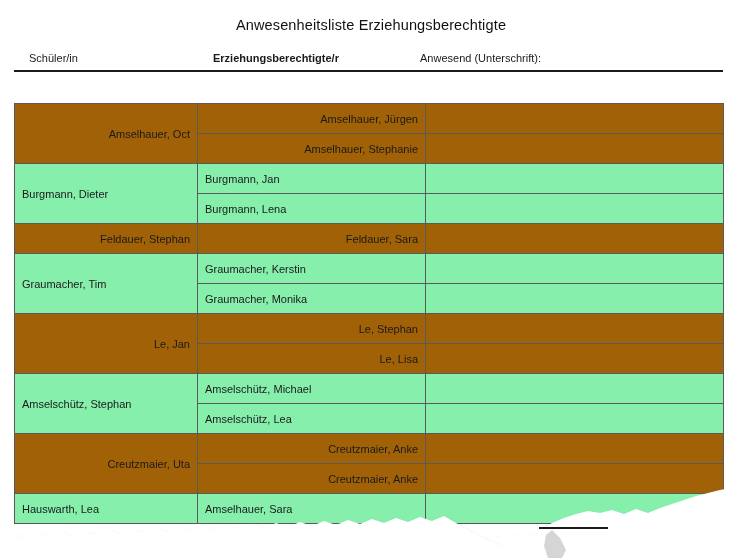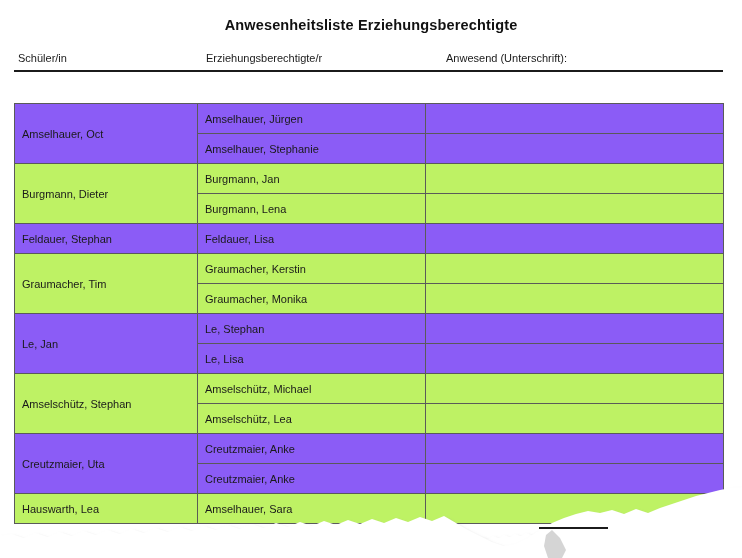--- a/index.html
+++ b/index.html
@@ -27,44 +27,44 @@
   }
 
   
   .doc-title {
     position: absolute;
     left: 0;
     top: 17px;
     width: 742px;
     text-align: center;
     font-size: 14.5px;
-    font-weight: bold;
+    font-weight: normal;
     letter-spacing: 0.15px;
     color: #111111;
   }
 
   
   .col-headers {
     position: absolute;
     left: 14px;
     top: 52px;
     width: 709px;
     height: 18px;
     border-bottom: 2px solid #1b1b1b;
   }
   .col-headers .ch {
     position: absolute;
     top: 0;
     font-size: 11px;
     color: #1a1a1a;
     white-space: nowrap;
   }
-  .ch-1 { left: 4px; }
-  .ch-2 { left: 192px; }
-  .ch-3 { left: 432px; }
+  .ch-1 { left: 15px; }
+  .ch-2 { left: 199px; font-weight: bold; }
+  .ch-3 { left: 406px; }
 
   
   .class-label {
     position: absolute;
     left: 14px;
     top: 85px;
     font-size: 11.5px;
     font-weight: bold;
     color: #111111;
     white-space: nowrap;
@@ -88,22 +88,22 @@
   #roster td {
     height: 30px;
     box-sizing: border-box;
     padding: 0 7px;
     vertical-align: middle;
     border: 1px solid #5a5a5a;
     color: #1a1a1a;
     white-space: nowrap;
     overflow: hidden;
   }
-  #roster tr.shade td { background: #8b5cf6; }
-  #roster tr.plain td { background: #bef264; }
+  #roster tr.shade td { background: #a16207; text-align: right; }
+  #roster tr.plain td { background: #86efac; }
 
   #roster td.student-cell { }
 
   
   #roster td.sep-left { border-left: 1px solid #5a5a5a; }
 
   
   #torn {
     position: absolute;
     left: 0;
@@ -150,21 +150,21 @@
           <td class="student-cell" rowspan="2">Burgmann, Dieter</td>
           <td class="sep-left">Burgmann, Jan</td>
           <td class="sep-left"></td>
         </tr>
         <tr class="plain">
           <td class="sep-left">Burgmann, Lena</td>
           <td class="sep-left"></td>
         </tr>
         <tr class="shade">
           <td class="student-cell" rowspan="1">Feldauer, Stephan</td>
-          <td class="sep-left">Feldauer, Lisa</td>
+          <td class="sep-left">Feldauer, Sara</td>
           <td class="sep-left"></td>
         </tr>
         <tr class="plain">
           <td class="student-cell" rowspan="2">Graumacher, Tim</td>
           <td class="sep-left">Graumacher, Kerstin</td>
           <td class="sep-left"></td>
         </tr>
         <tr class="plain">
           <td class="sep-left">Graumacher, Monika</td>
           <td class="sep-left"></td>

